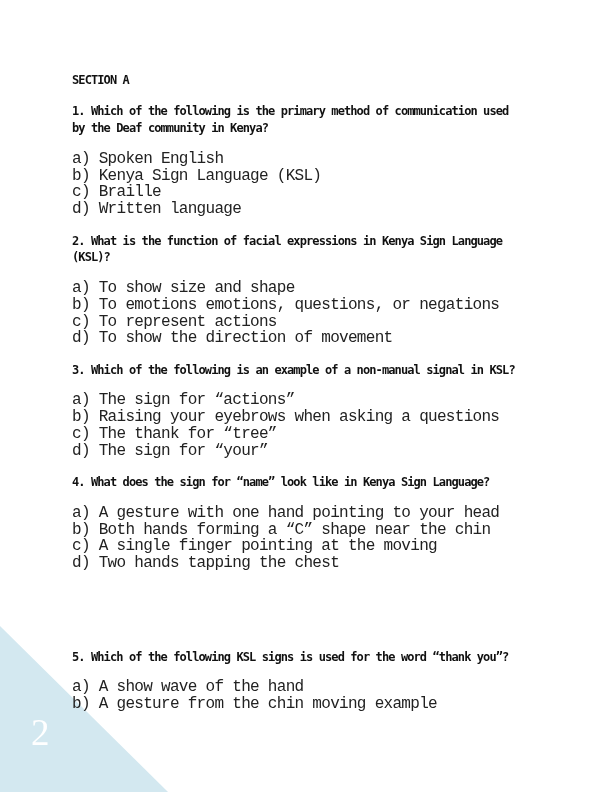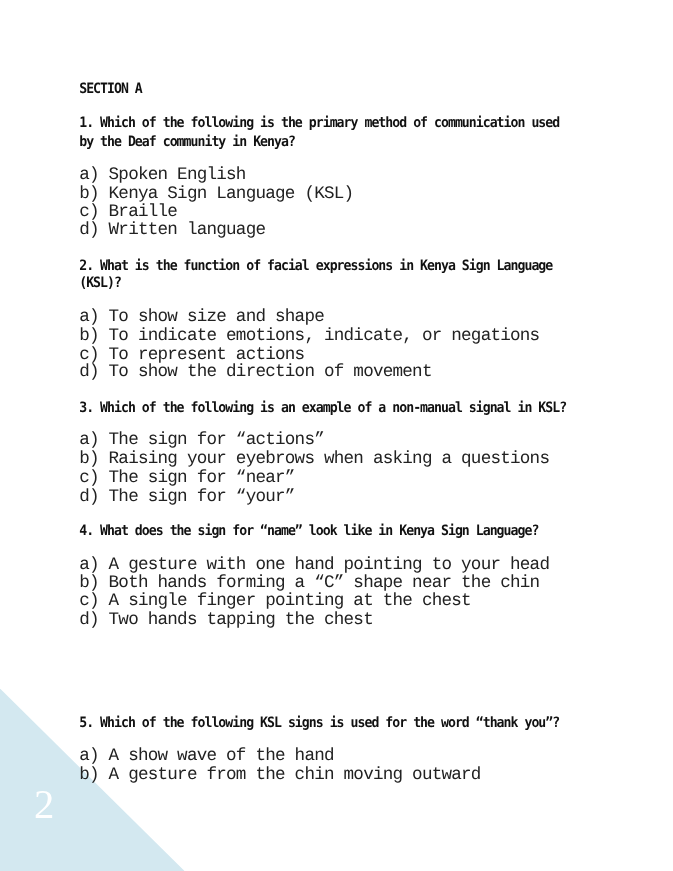--- a/index.html
+++ b/index.html
@@ -47,38 +47,38 @@
   <div class="line option" style="top:152px">a) Spoken English</div>
   <div class="line option" style="top:169px">b) Kenya Sign Language (KSL)</div>
   <div class="line option" style="top:185px">c) Braille</div>
   <div class="line option" style="top:202px">d) Written language</div>
 </div>
 
 <div>
   <div class="line heading" style="top:234px">2. What is the function of facial expressions in Kenya Sign Language</div>
   <div class="line heading" style="top:250px">(KSL)?</div>
   <div class="line option" style="top:281px">a) To show size and shape</div>
-  <div class="line option" style="top:298px">b) To indicate emotions, indicate, or negations</div>
+  <div class="line option" style="top:298px">b) To emotions emotions, questions, or negations</div>
   <div class="line option" style="top:315px">c) To represent actions</div>
   <div class="line option" style="top:331px">d) To show the direction of movement</div>
 </div>
 
 <div>
   <div class="line heading" style="top:363px">3. Which of the following is an example of a non-manual signal in KSL?</div>
   <div class="line option" style="top:393px">a) The sign for “actions”</div>
   <div class="line option" style="top:410px">b) Raising your eyebrows when asking a questions</div>
-  <div class="line option" style="top:427px">c) The sign for “near”</div>
+  <div class="line option" style="top:427px">c) The thank for “tree”</div>
   <div class="line option" style="top:444px">d) The sign for “your”</div>
 </div>
 
 <div>
   <div class="line heading" style="top:475px">4. What does the sign for “name” look like in Kenya Sign Language?</div>
   <div class="line option" style="top:506px">a) A gesture with one hand pointing to your head</div>
   <div class="line option" style="top:523px">b) Both hands forming a “C” shape near the chin</div>
-  <div class="line option" style="top:539px">c) A single finger pointing at the chest</div>
+  <div class="line option" style="top:539px">c) A single finger pointing at the moving</div>
   <div class="line option" style="top:556px">d) Two hands tapping the chest</div>
 </div>
 
 <div>
   <div class="line heading" style="top:650px">5. Which of the following KSL signs is used for the word “thank you”?</div>
   <div class="line option" style="top:680px">a) A show wave of the hand</div>
-  <div class="line option" style="top:697px">b) A gesture from the chin moving outward</div>
+  <div class="line option" style="top:697px">b) A gesture from the chin moving example</div>
 </div>
 
 </body></html>

